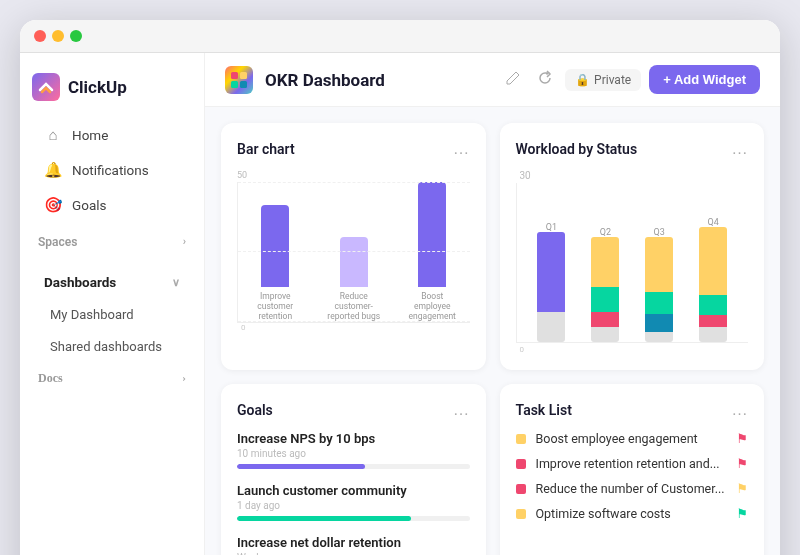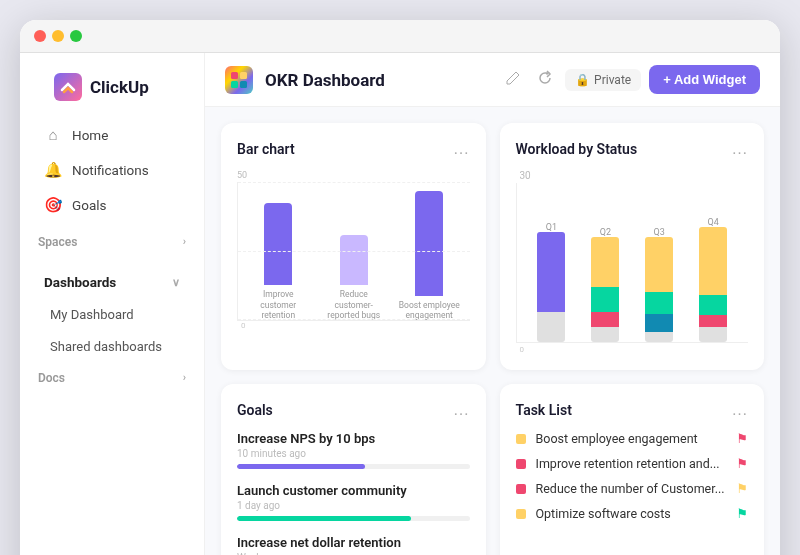--- a/index.html
+++ b/index.html
@@ -47,21 +47,21 @@
       border-right: 1px solid #f0f0f0;
       padding: 16px 0;
       display: flex;
       flex-direction: column;
       flex-shrink: 0;
     }
     .sidebar-logo {
       display: flex;
       align-items: center;
       gap: 8px;
-      padding: 4px 34px 16px;
+      padding: 4px 12px 16px;
     }
     .logo-icon {
       width: 28px; height: 28px;
       background: linear-gradient(135deg, #7b68ee, #ff6b9d);
       border-radius: 6px;
       display: flex; align-items: center; justify-content: center;
       color: white; font-size: 14px; font-weight: bold;
     }
     .logo-text {
       font-size: 17px; font-weight: 700; color: #1a1a2e;
@@ -156,21 +156,21 @@
     
     .bar-chart-container {
       height: 160px;
       display: flex;
       flex-direction: column;
     }
     .bar-chart-area {
       flex: 1;
       display: flex;
       align-items: flex-end;
-      gap: 11px;
+      gap: 20px;
       padding: 0 8px;
       border-left: 1px solid #eee;
       border-bottom: 1px solid #eee;
       position: relative;
     }
     .bar-chart-gridlines {
       position: absolute;
       top: 0; left: 0; right: 0; bottom: 0;
       display: flex; flex-direction: column; justify-content: space-between;
       pointer-events: none;
@@ -273,21 +273,21 @@
           <span>Dashboards</span>
           <span class="chevron">∨</span>
         </div>
         <div class="nav-item sub">
           <span>My Dashboard</span>
         </div>
         <div class="nav-item sub">
           <span>Shared dashboards</span>
         </div>
 
-        <div class="nav-section-label" style="padding-top:8px;">
+        <div class="nav-section-label" style="padding-top:8px;font-family:Liberation Serif, serif;">
           <span>Docs</span>
           <span style="float:right;font-size:11px;color:#aaa">›</span>
         </div>
       </div>
 
     </div>
 
     <div class="main">
       <div class="main-header">
         <div class="header-icon">

